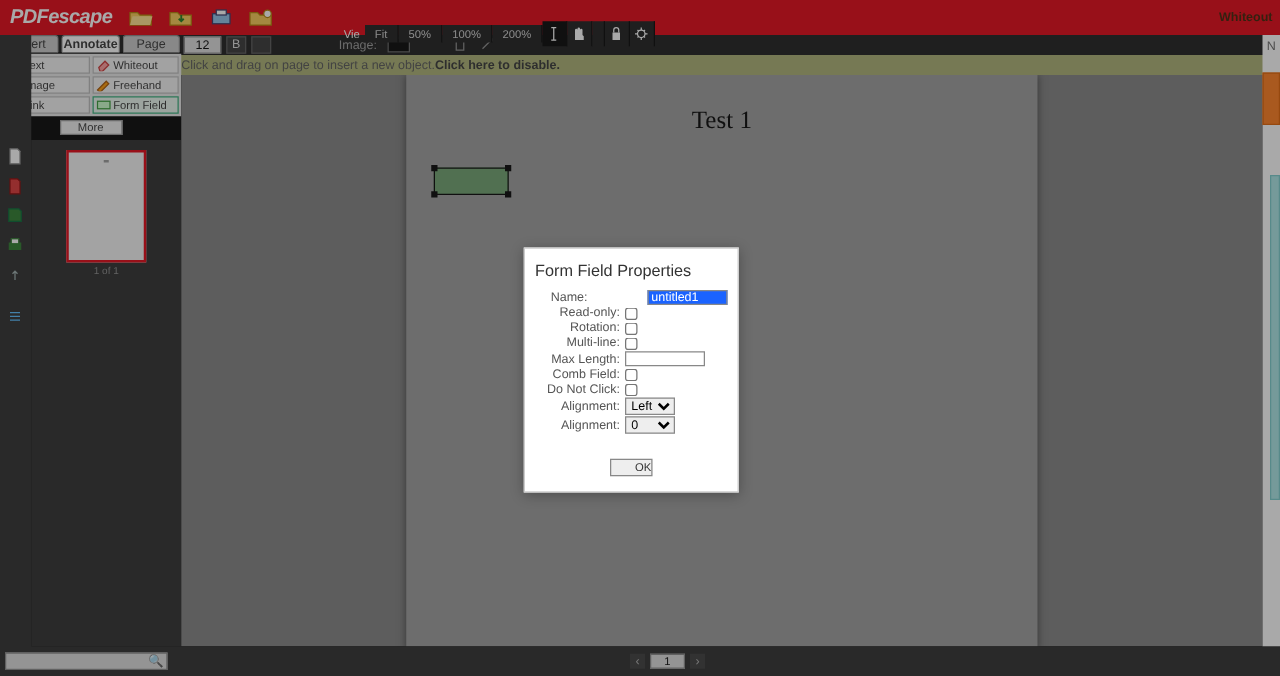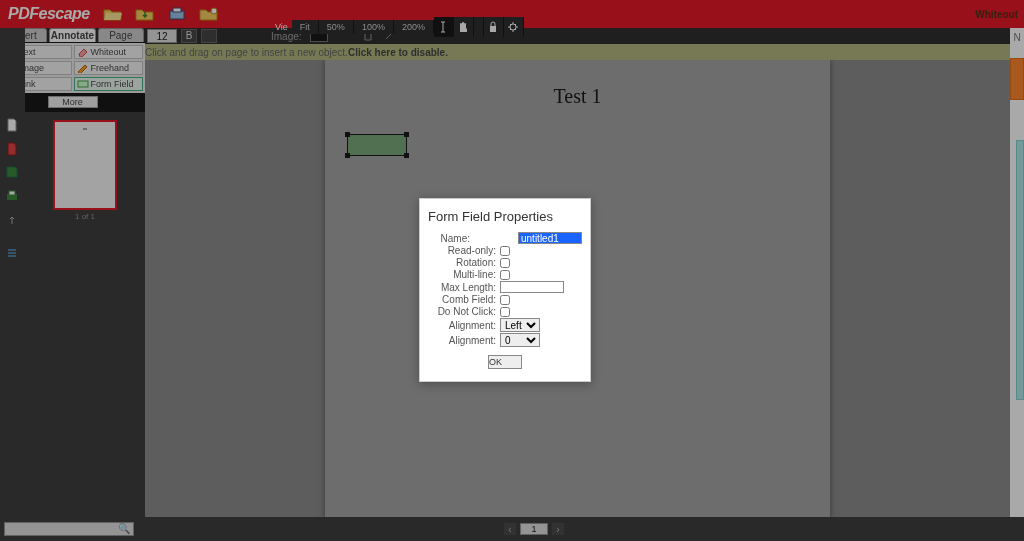--- a/index.html
+++ b/index.html
@@ -76,21 +76,21 @@
   
   .overlay { position:absolute; left:0; top:0; width:1024px; height:541px; background:rgba(40,40,40,.40); }
   .dialog { position:absolute; left:419px; top:198px; width:172px; background:#fff; border:1px solid #ccc; padding:10px 8px 12px; box-shadow:0 2px 10px rgba(0,0,0,.3); }
   .dialog h3 { font-size:13px; text-align:left; margin-bottom:8px; font-weight:normal; }
   .dlrow { display:flex; align-items:center; margin:1px 0; font-size:10px; color:#555; }
   .dlrow .lbl { width:72px; text-align:right; padding-right:4px; }
   .dlrow input[type=text]{ width:64px; height:12px; border:1px solid #888; font-size:10px; padding:0 2px; }
   .dlrow input.sel { background:#1a63ff; color:#fff;margin-left:44px; }
   .dlrow input[type=checkbox]{ width:10px; height:10px; }
   .dlrow select { width:40px; height:14px; font-size:10px; border:1px solid #888; background:#eee; }
-  .okbtn { display:block; margin:8px auto 0; width:34px; height:14px; font-size:9px; background:#eee; border:1px solid #888; cursor:pointer; text-align:left; line-height:12px; }
+  .okbtn { display:block; margin:20px auto 0; width:34px; height:14px; font-size:9px; background:#eee; border:1px solid #888; cursor:pointer; text-align:right; line-height:12px; }
 
   svg { display:block; }
 </style>
 </head>
 <body>
 
 <div class="topbar">
   <span class="logo">
     <span class="pdf">PDF</span><span class="esc">escape</span>
   </span>

